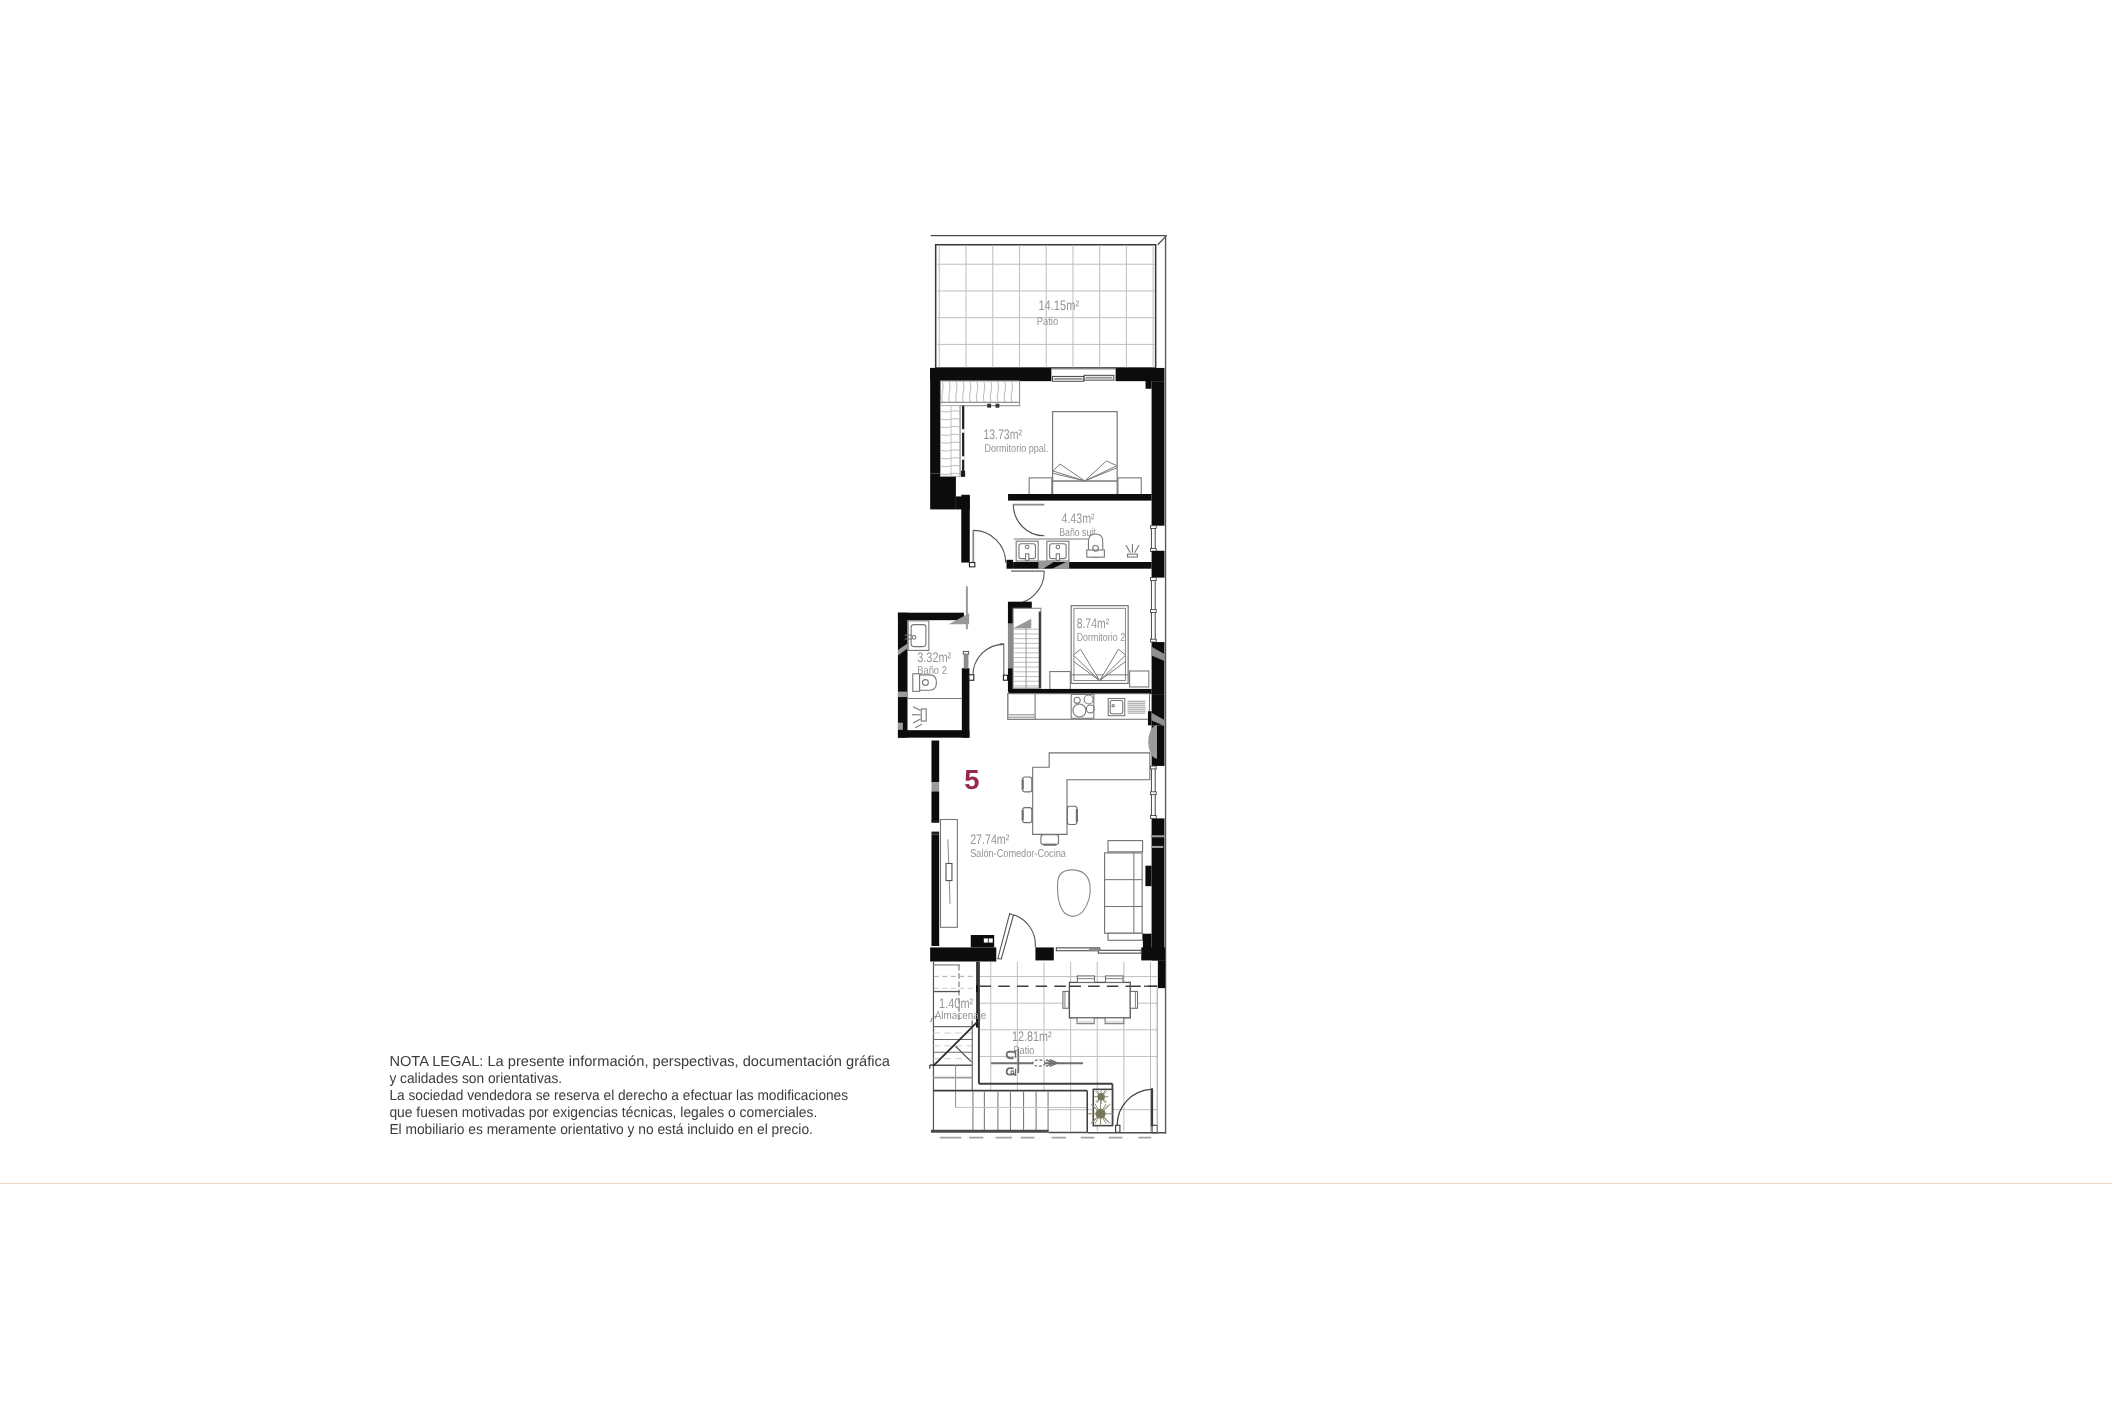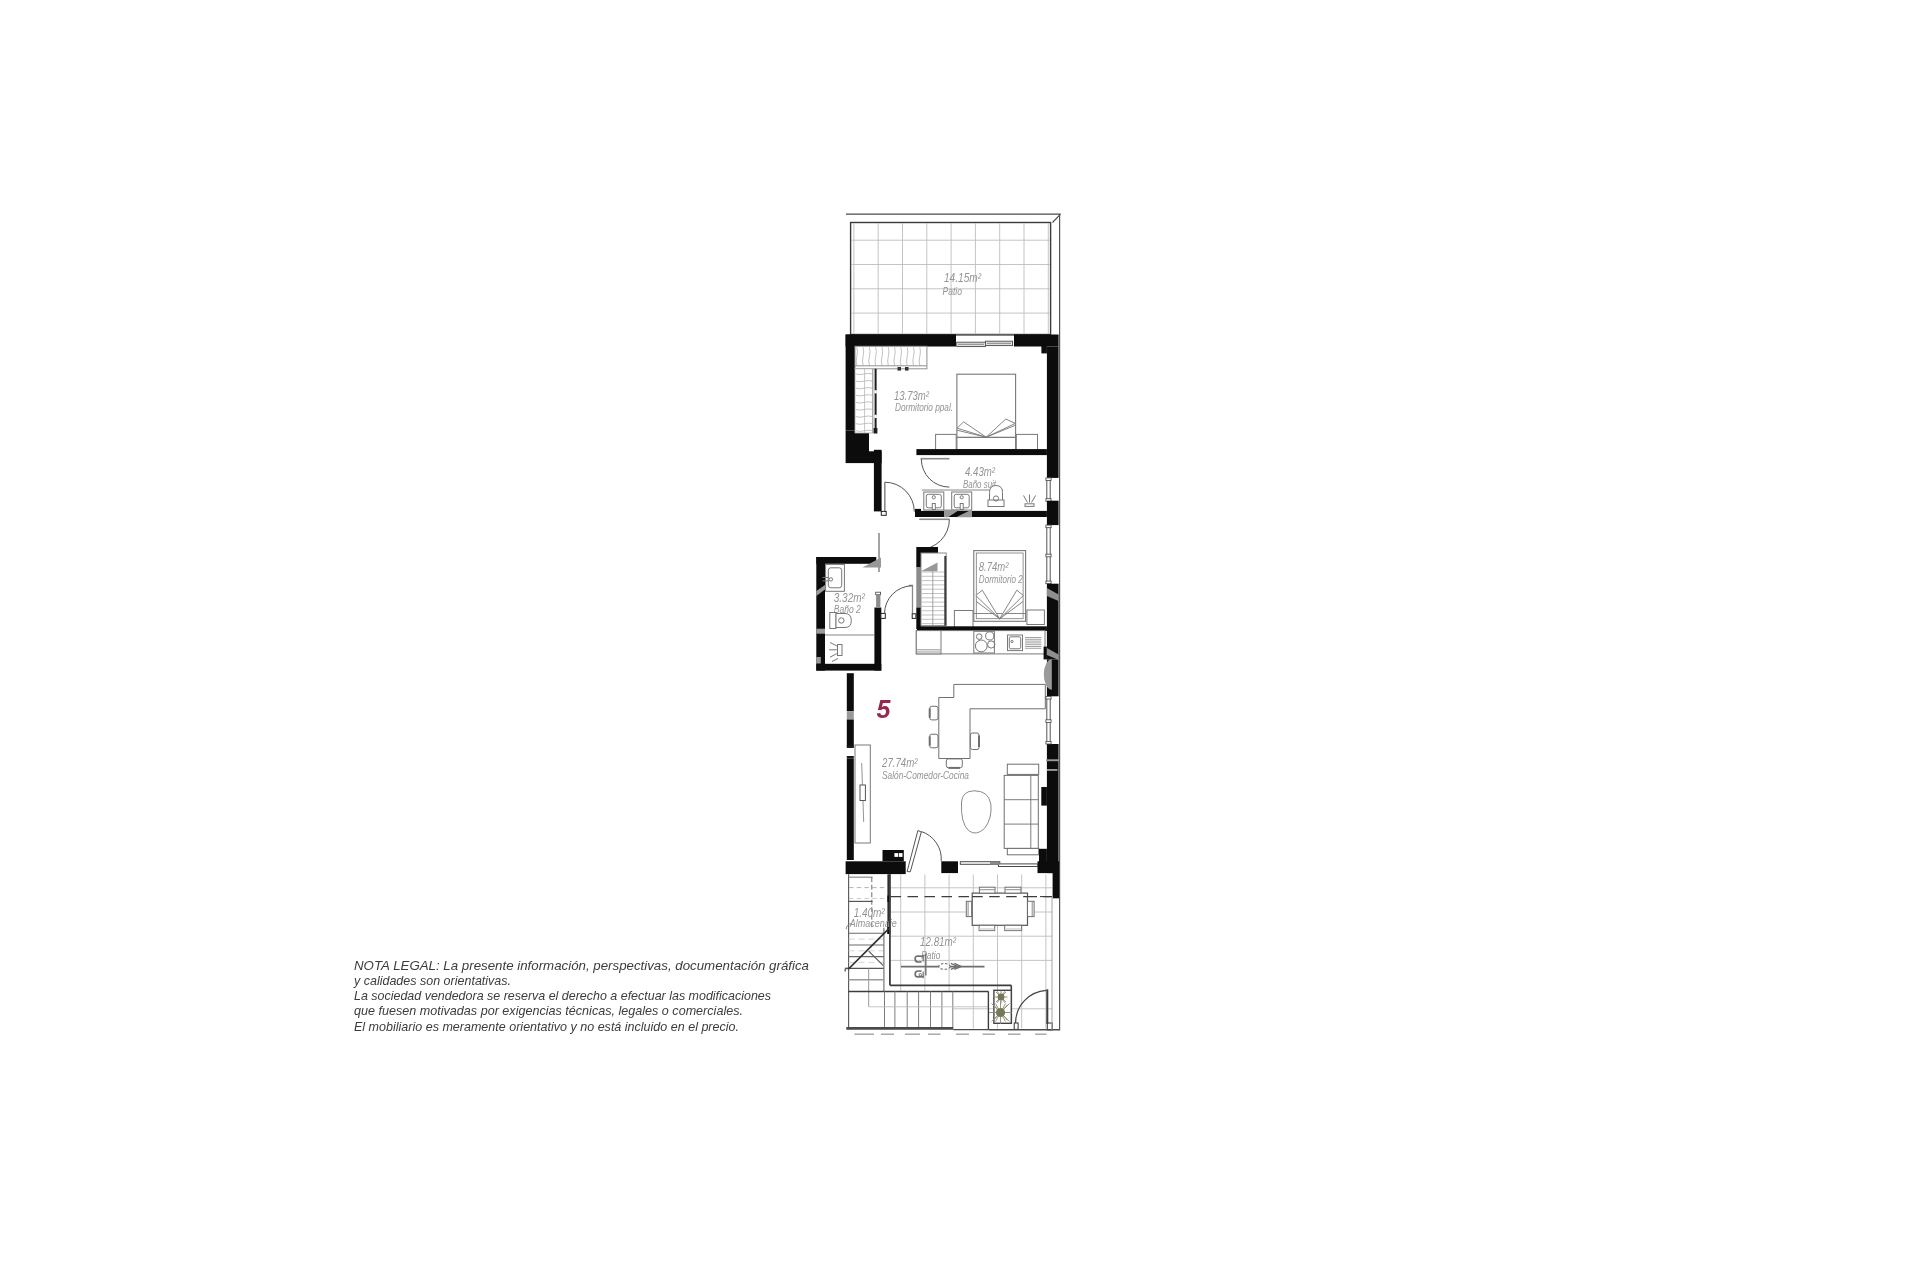--- a/index.html
+++ b/index.html
@@ -1,17 +1,17 @@
 <!DOCTYPE html>
 <html><head>
 <meta charset="utf-8">
 <style>
   html,body{margin:0;padding:0;background:#ffffff;}
   .page{position:relative;width:1920px;height:1076px;background:#c2410c;overflow:hidden;
-        font-family:"Liberation Sans", sans-serif;font-style:italic;}
+        font-family:"Liberation Sans", sans-serif;}
   svg text{font-family:"Liberation Sans", sans-serif;}
 </style>
 </head>
 <body>
 <div class="page">
 <svg width="1920" height="1280" viewBox="0 0 1920 1280">
 <rect x="0" y="0" width="1920" height="1280" fill="#ffffff"></rect>
 
 <g>
         <line x1="846" y1="214.2" x2="1060.5" y2="214.2" stroke="#4a4a4a" stroke-width="1.3"></line>

